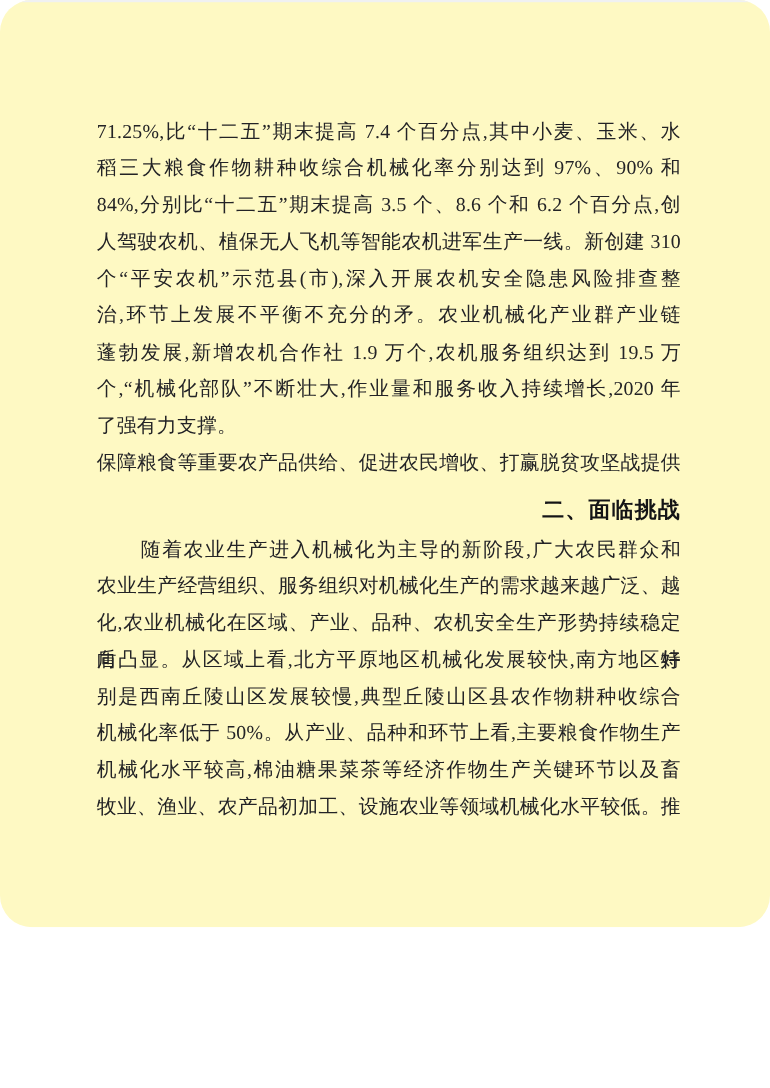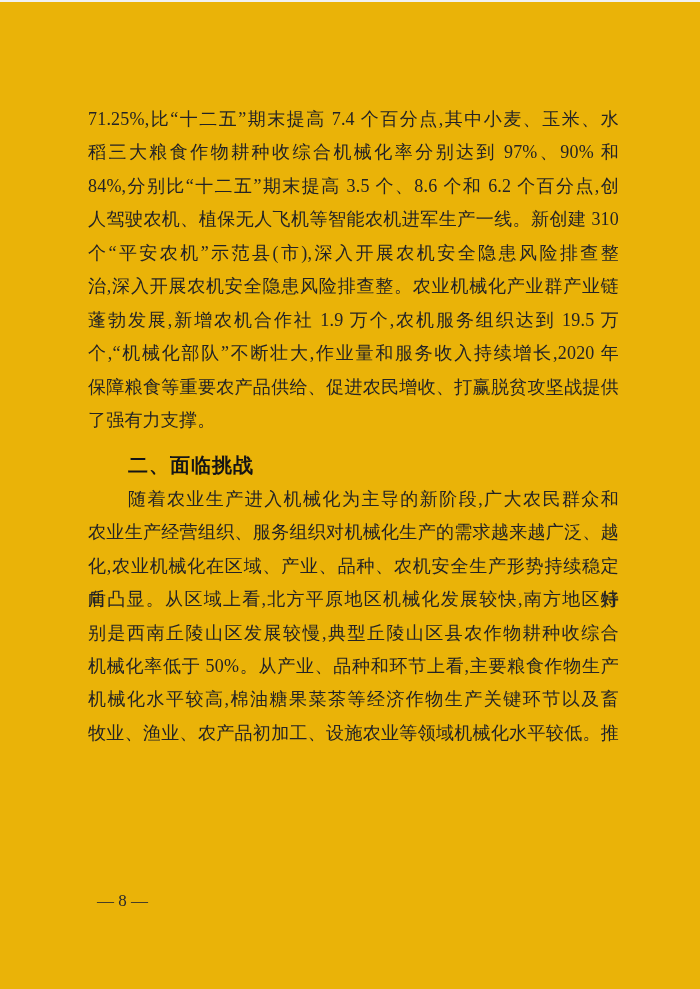--- a/index.html
+++ b/index.html
@@ -3,25 +3,26 @@
 <meta charset="utf-8">
 <style>
   html, body {
     margin: 0;
     padding: 0;
     background: #ffffff;
   }
   .page {
     position: relative;
     width: 700px;
-    height: 989px;
-    background: #eab308;
+    height: 843px;
+    background: #fef9c3;
     overflow: hidden;
     font-family: "Liberation Serif", serif;
     color: #232326;
+    border-radius: 29px;
   }
   .page-top-edge {
     position: absolute;
     top: 0; left: 0;
     width: 700px;
     height: 2px;
     background: #f0f1f2;
   }
   .text-block {
     position: absolute;
@@ -38,29 +39,30 @@
     color: #232326;
     letter-spacing: 0.2px;
   }
   .bline.para-end {
     text-align-last: left;
   }
   .bline.indent {
     padding-left: 40px;
   }
   .section-heading {
-    font-family: Liberation Sans, sans-serif;
+    font-family: Liberation Mono, monospace;
     font-weight: 700;
     font-size: 20px;
     line-height: 33.45px;
     height: 33.45px;
     margin: 12px 0 0 0;
     padding-left: 40px;
     color: #141416;
     letter-spacing: 1px;
+    text-align: right;
   }
   .page-footer {
     position: absolute;
     left: 97px;
     top: 889px;
     font-size: 17px;
     line-height: 24px;
     color: #2a2a2d;
     font-family: "Liberation Serif", serif;
   }
@@ -71,25 +73,25 @@
 <div class="page">
   <div class="page-top-edge"></div>
 
   <div class="text-block">
 
     <div class="bline">71.25%,比“十二五”期末提高 7.4 个百分点,其中小麦、玉米、水</div>
     <div class="bline">稻三大粮食作物耕种收综合机械化率分别达到 97%、90% 和</div>
     <div class="bline">84%,分别比“十二五”期末提高 3.5 个、8.6 个和 6.2 个百分点,创</div>
     <div class="bline">人驾驶农机、植保无人飞机等智能农机进军生产一线。新创建 310</div>
     <div class="bline">个“平安农机”示范县(市),深入开展农机安全隐患风险排查整</div>
-    <div class="bline">治,深入开展农机安全隐患风险排查整。农业机械化产业群产业链</div>
+    <div class="bline">治,环节上发展不平衡不充分的矛。农业机械化产业群产业链</div>
     <div class="bline">蓬勃发展,新增农机合作社 1.9 万个,农机服务组织达到 19.5 万</div>
     <div class="bline">个,“机械化部队”不断壮大,作业量和服务收入持续增长,2020 年</div>
+    <div class="bline para-end">了强有力支撑。</div>
     <div class="bline">保障粮食等重要农产品供给、促进农民增收、打赢脱贫攻坚战提供</div>
-    <div class="bline para-end">了强有力支撑。</div>
 
     <h2 class="section-heading">二、面临挑战</h2>
 
     <div class="bline indent">随着农业生产进入机械化为主导的新阶段,广大农民群众和</div>
     <div class="bline">农业生产经营组织、服务组织对机械化生产的需求越来越广泛、越</div>
     <div class="bline">化,农业机械化在区域、产业、品种、农机安全生产形势持续稳定向好</div>
     <div class="bline">盾凸显。从区域上看,北方平原地区机械化发展较快,南方地区特</div>
     <div class="bline">别是西南丘陵山区发展较慢,典型丘陵山区县农作物耕种收综合</div>
     <div class="bline">机械化率低于 50%。从产业、品种和环节上看,主要粮食作物生产</div>
     <div class="bline">机械化水平较高,棉油糖果菜茶等经济作物生产关键环节以及畜</div>

